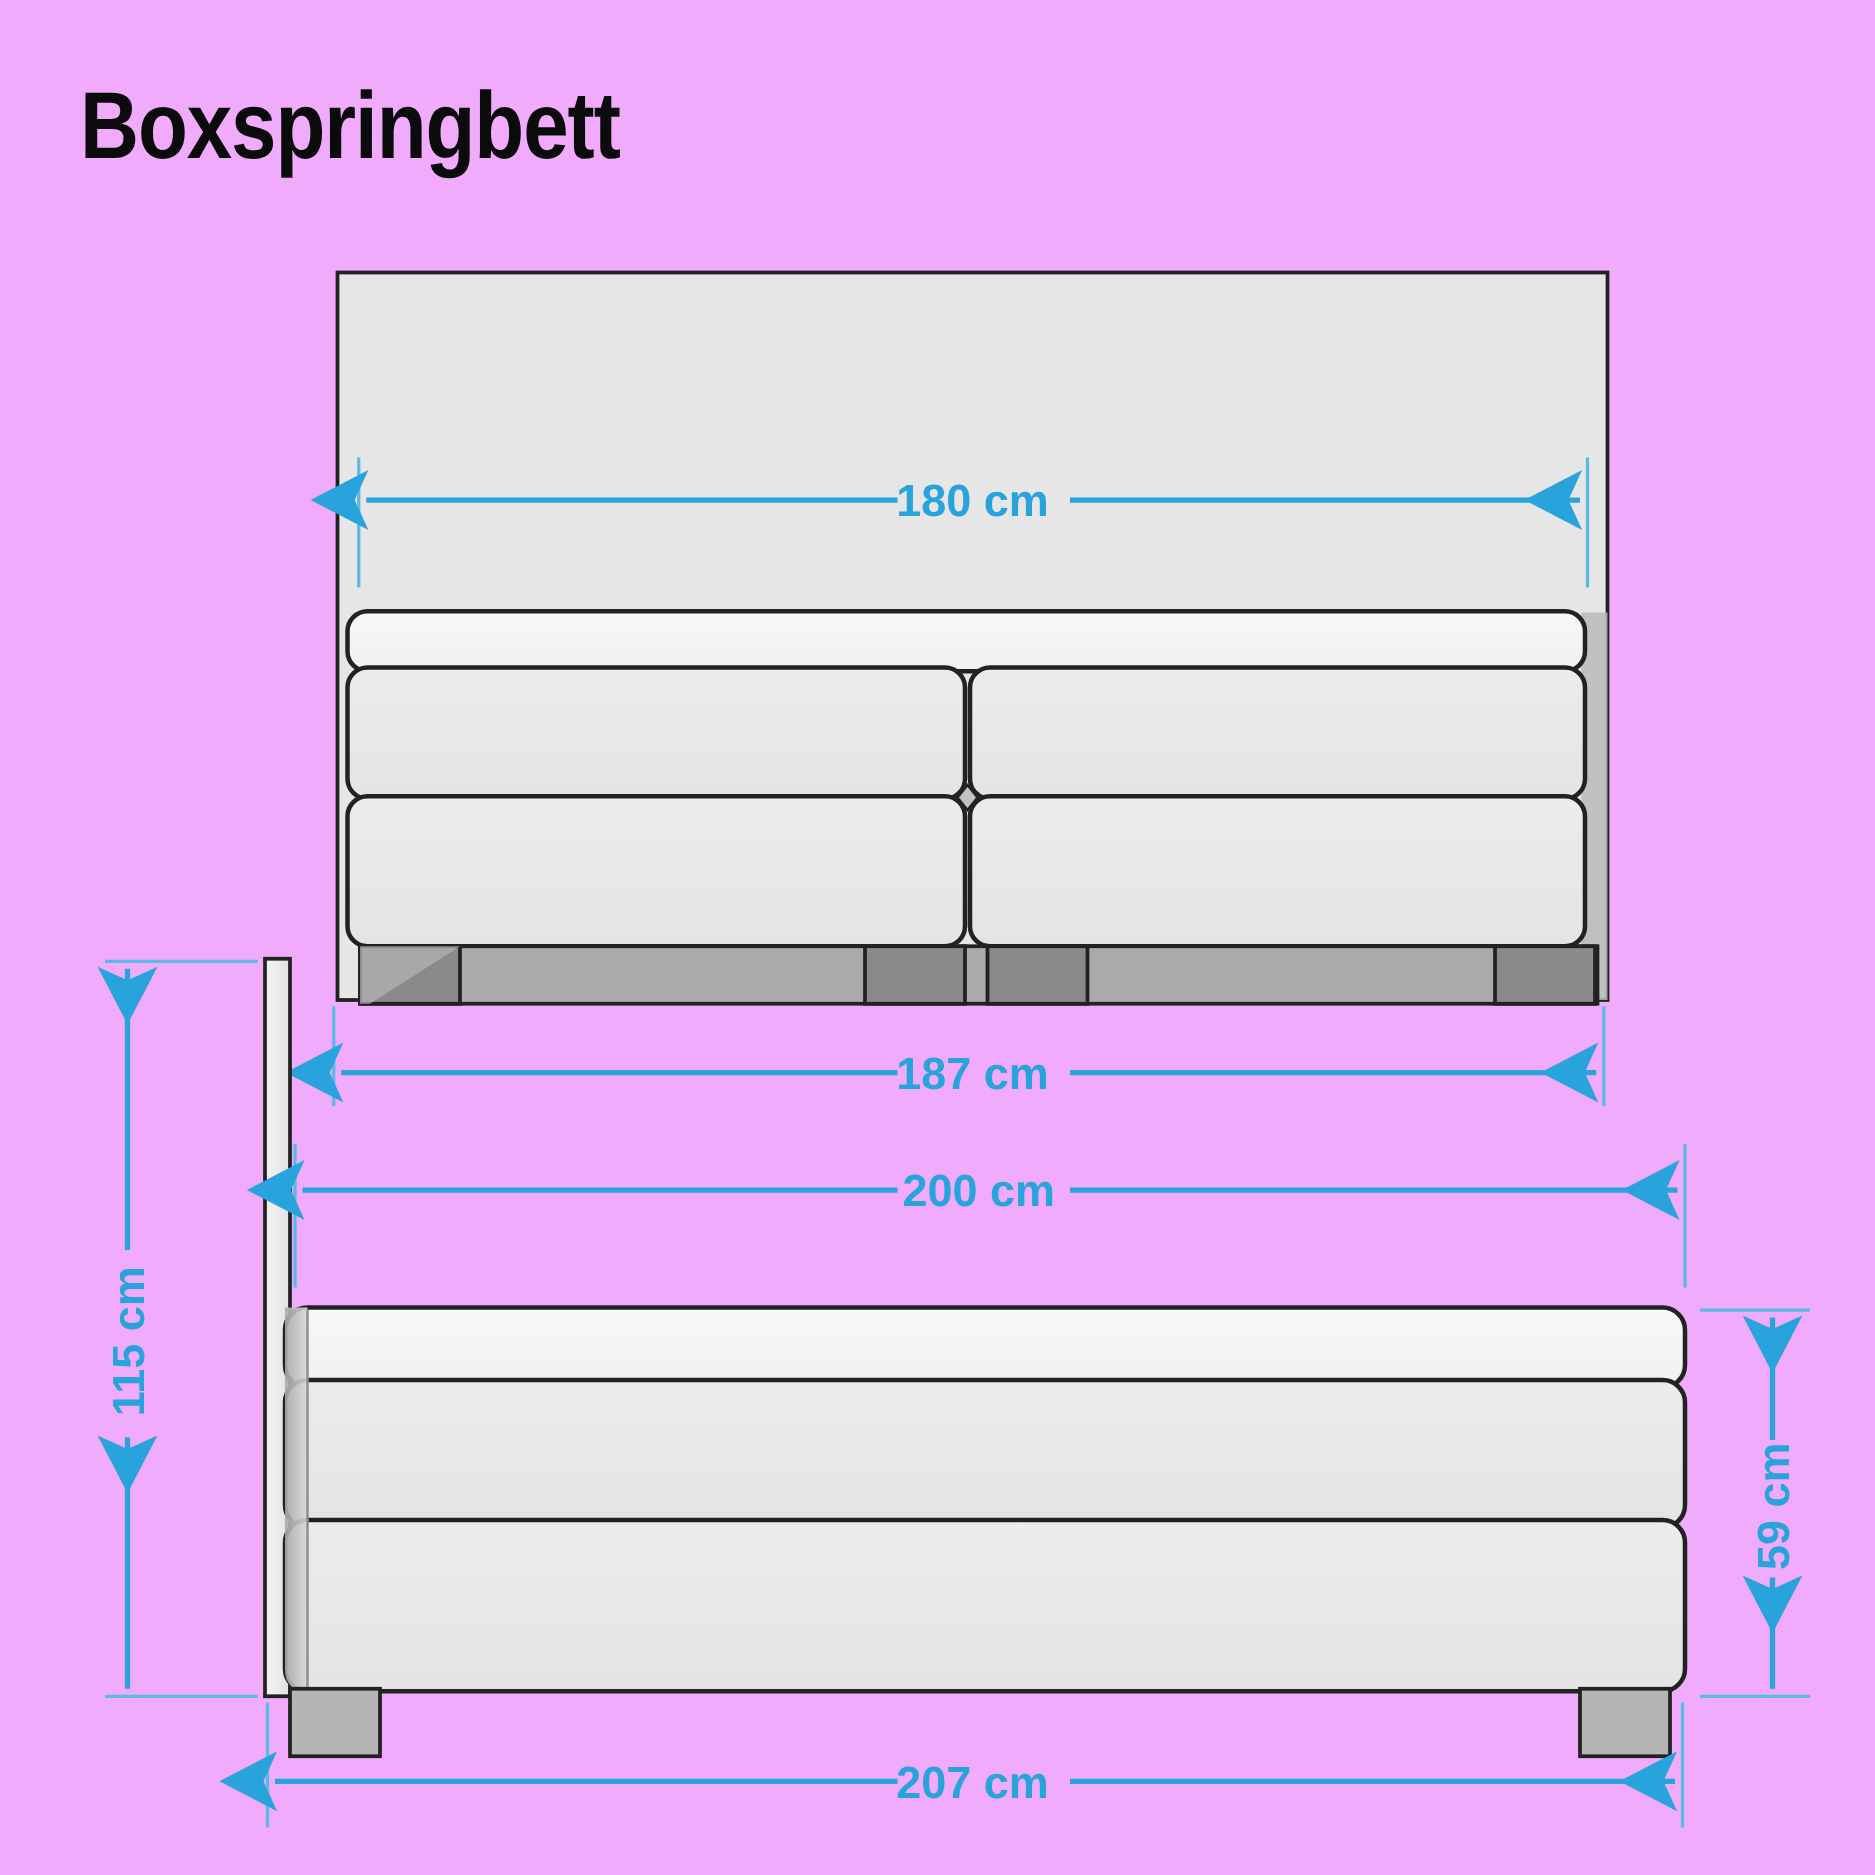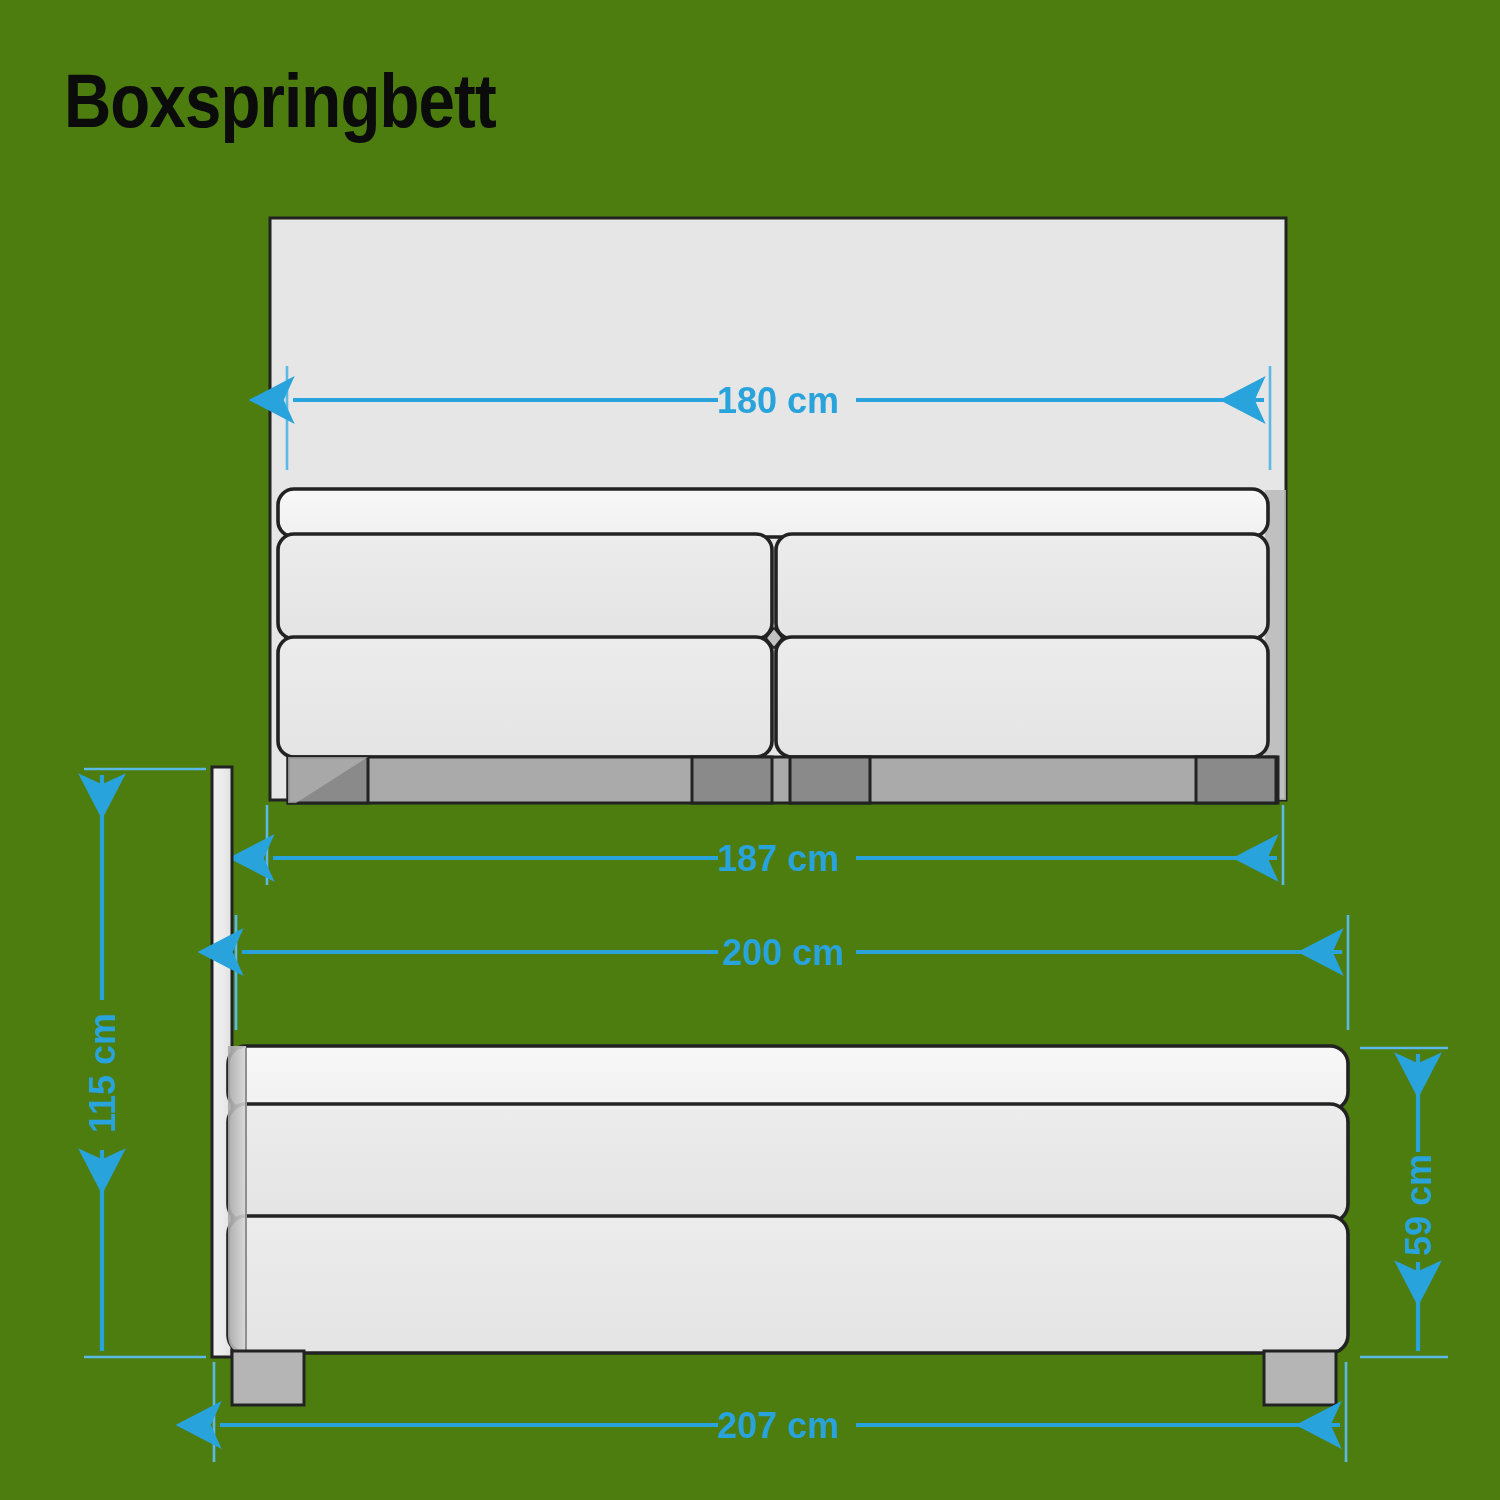--- a/index.html
+++ b/index.html
@@ -11,21 +11,21 @@
   body {
     width: 1500px;
     height: 1500px;
     font-family: "Liberation Sans", sans-serif;
     overflow: hidden;
   }
   #page {
     position: relative;
     width: 1500px;
     height: 1500px;
-    background: #4d7c0f;
+    background: #f0abfc;
   }
   #title {
     position: absolute;
     left: 64px;
     top: 58px;
     font-family: "Liberation Sans", sans-serif;
     font-weight: bold;
     font-size: 76px;
     line-height: 86px;
     letter-spacing: -1px;

